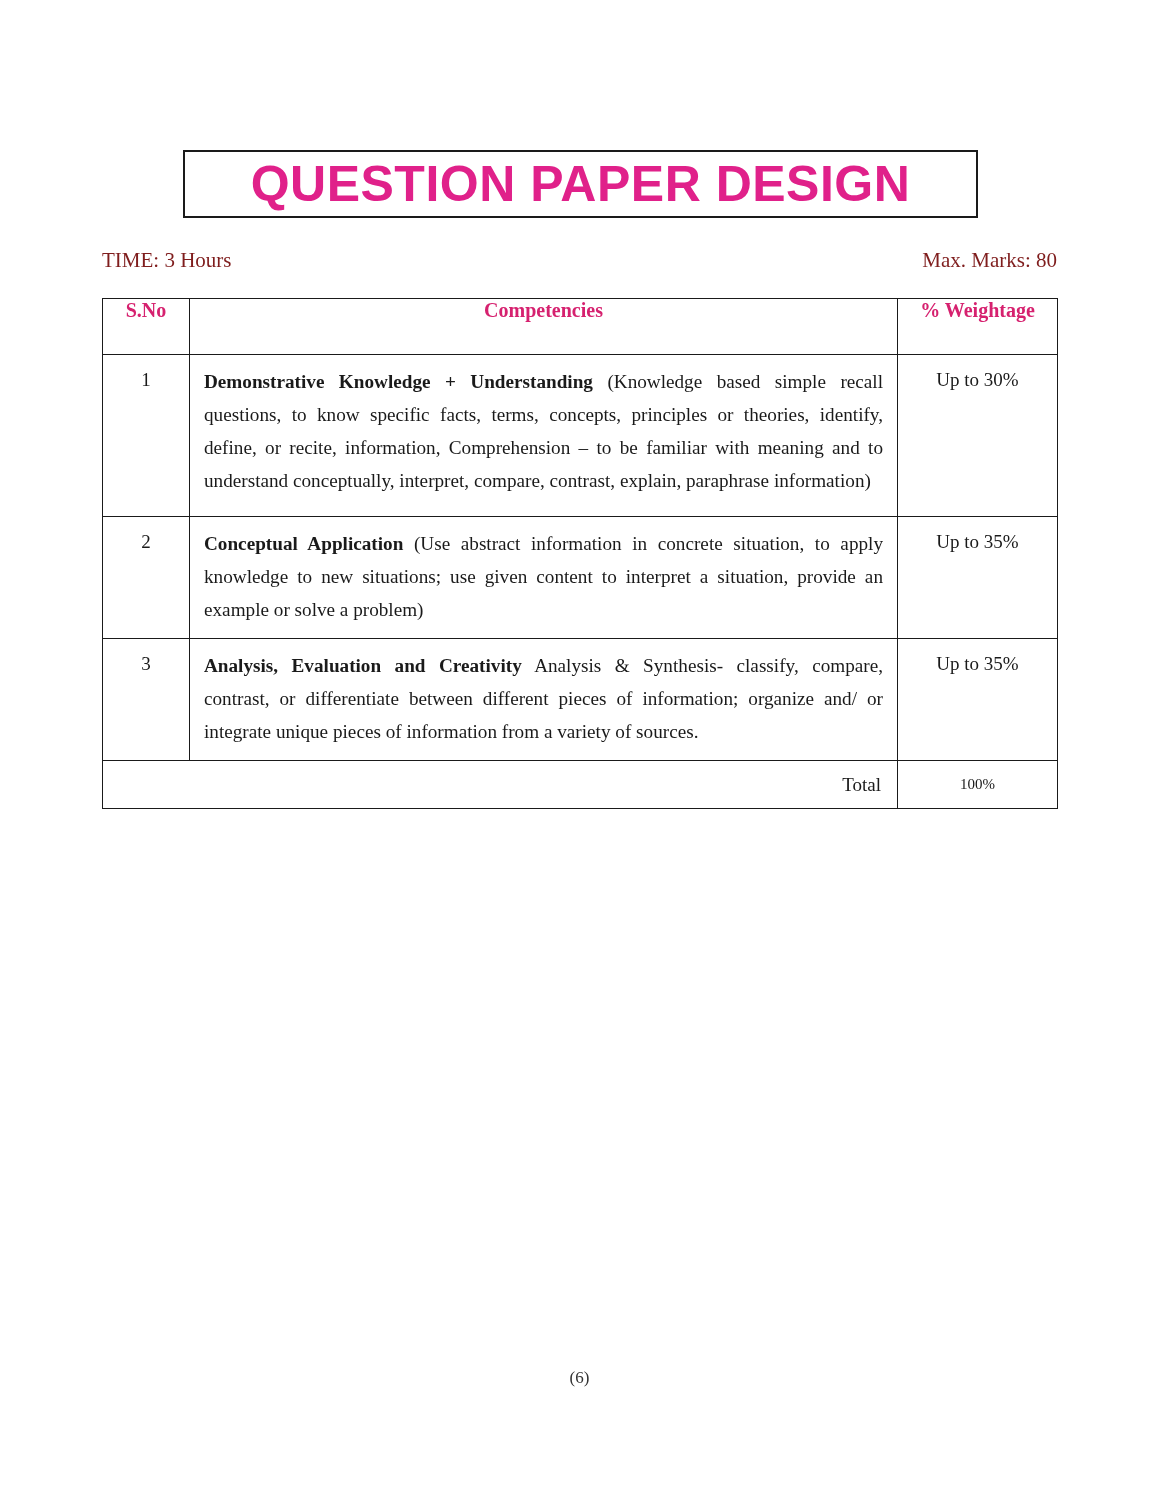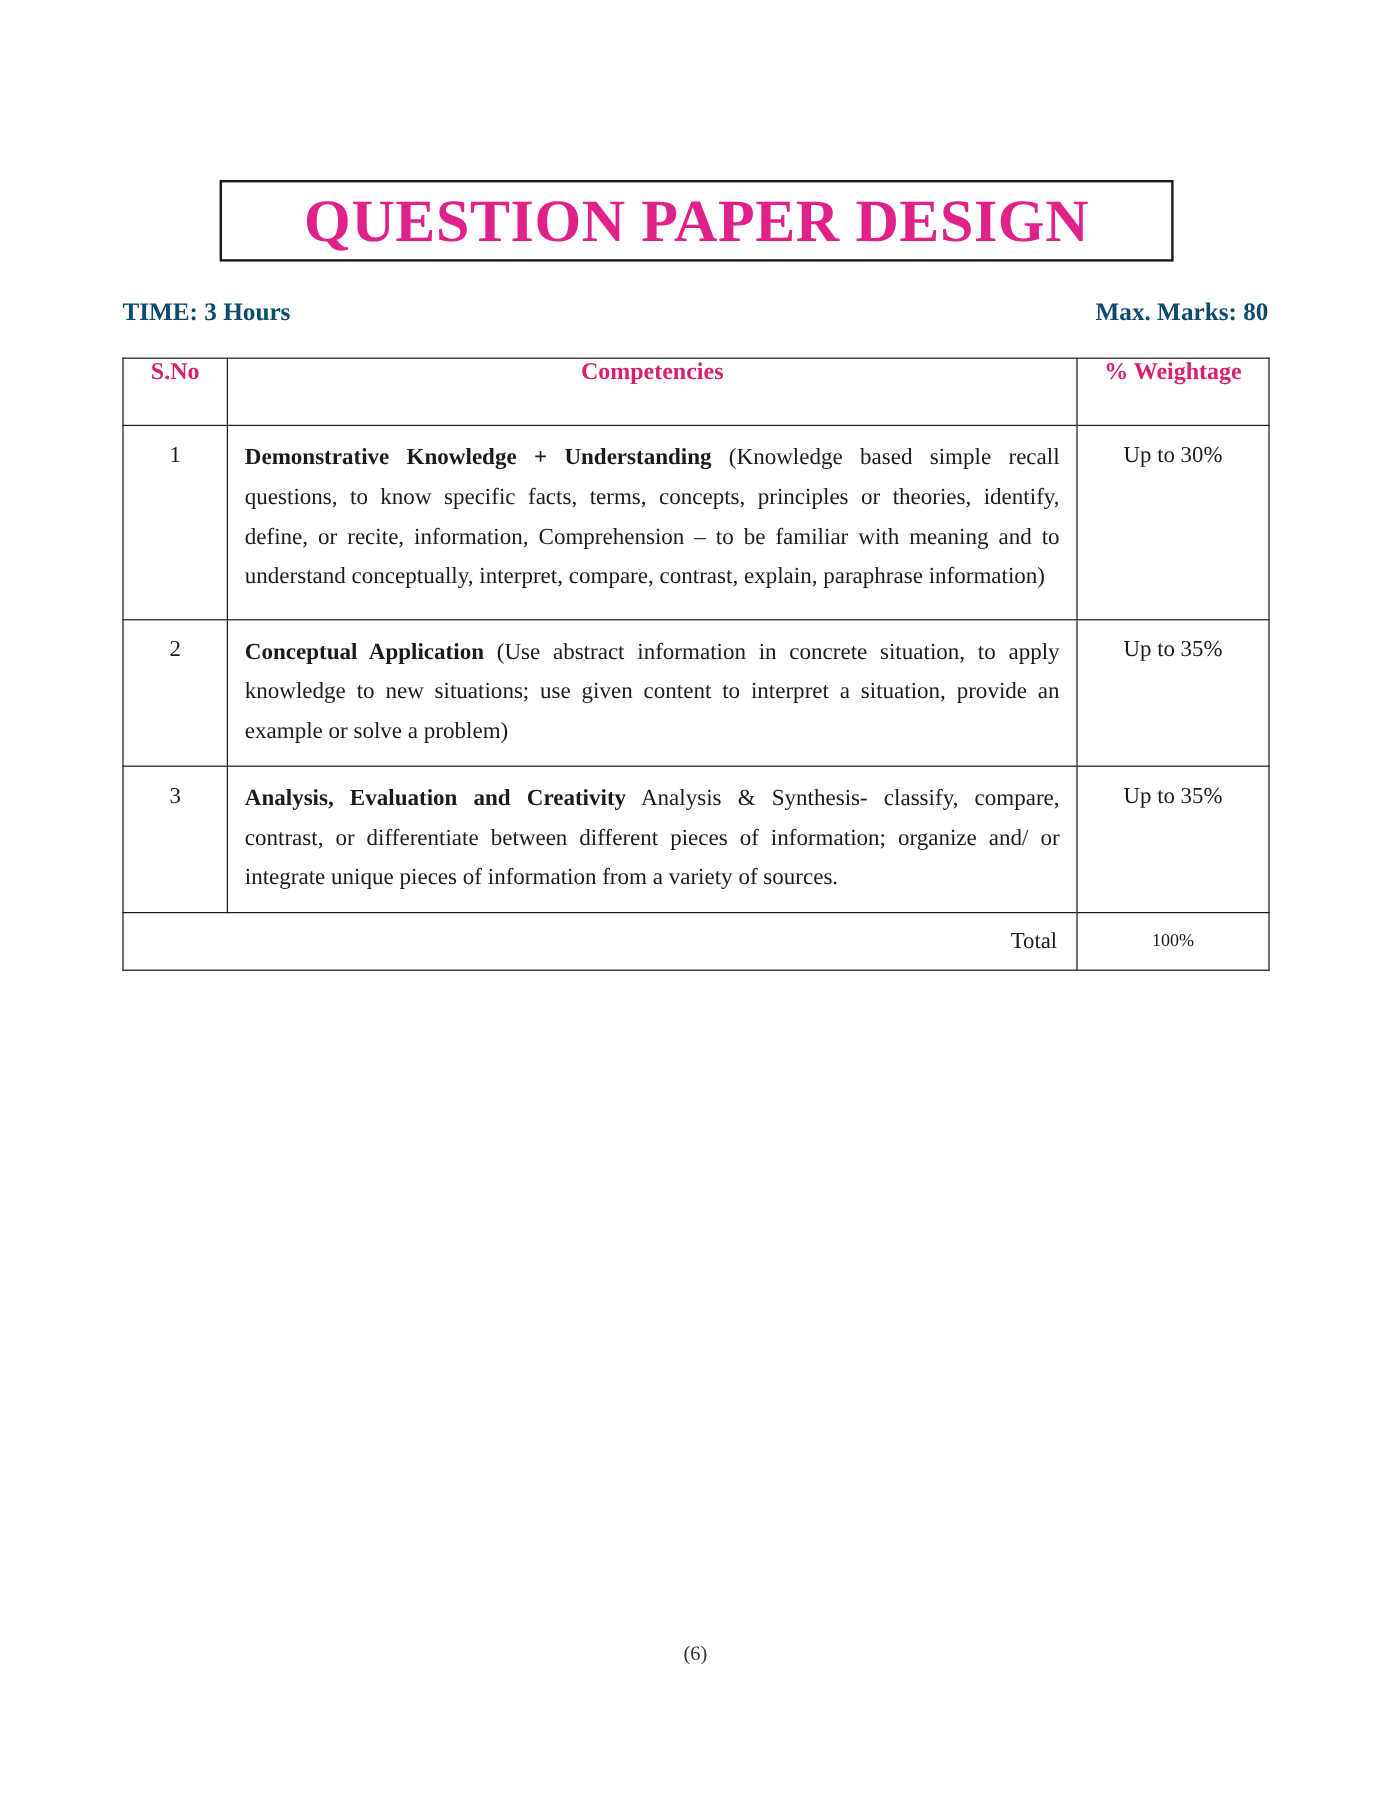--- a/index.html
+++ b/index.html
@@ -29,41 +29,41 @@
     width: 795px;
     height: 68px;
     border: 2px solid #1a1a1a;
     box-sizing: border-box;
     display: flex;
     align-items: center;
     justify-content: center;
     background: #ffffff;
   }
   .title-text {
-    font-family: Liberation Serif, serif;
+    font-family: Liberation Sans, sans-serif;
     font-weight: bold;
     font-size: 50px;
     letter-spacing: 0.5px;
     color: #e0218a;
     line-height: 1;
     white-space: nowrap;
   }
 
   
   .meta-row {
     position: absolute;
     left: 102px;
     top: 248px;
     width: 955px;
     display: flex;
     justify-content: space-between;
     align-items: flex-start;
     font-size: 21px;
-    font-weight: bold;
-    color: #0c4a6e;
+    font-weight: normal;
+    color: #7f1d1d;
   }
 
   
   .qp-table {
     position: absolute;
     left: 102px;
     top: 298px;
     width: 955px;
     border-collapse: collapse;
     table-layout: fixed;

